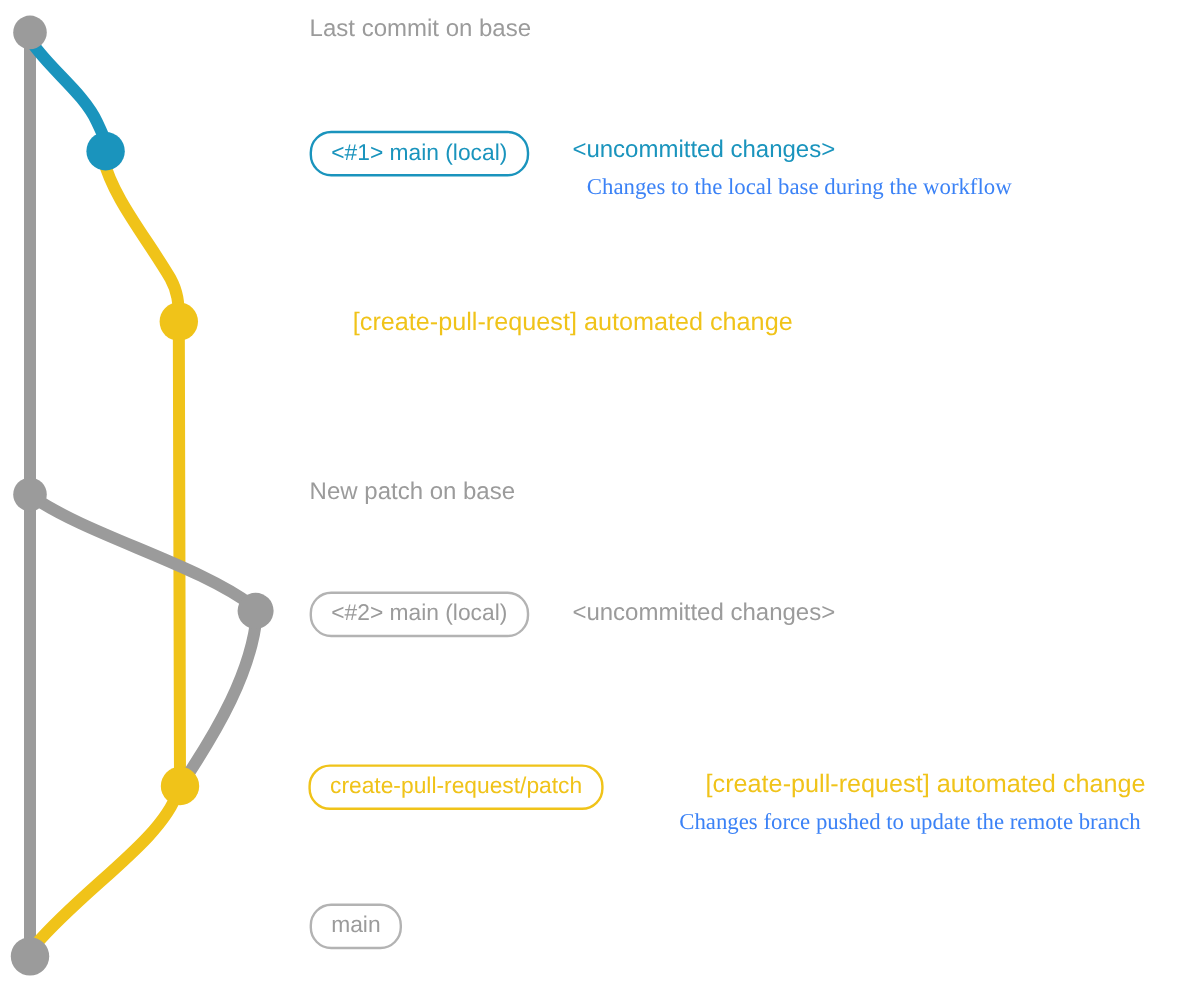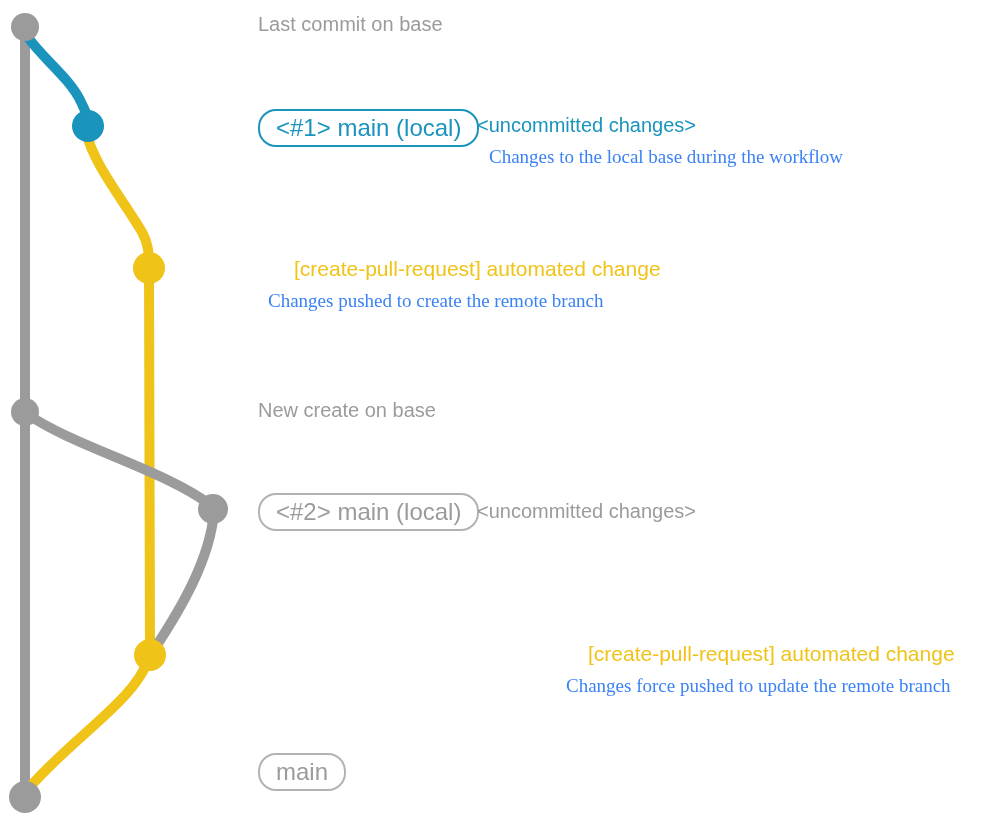--- a/index.html
+++ b/index.html
@@ -21,21 +21,21 @@
   .c-gray{color:#9b9b9b;}
   .c-blue{color:#1a94bd;}
   .c-yellow{color:#f0c319;margin-left:36px;}
   .big{font-size:21px;}
   .badge{
     position:absolute;
     display:inline-block;
     border:2px solid;
     border-radius:18px;
     padding:5px 16px 6px 16px;
-    font-size:24px;
+    font-size:19px;
     line-height:23px;
     background:#ffffff;
     white-space:nowrap;
   }
   .badge.b-blue{border-color:#1a94bd;color:#1a94bd;}
   .badge.b-gray{border-color:#b3b3b3;color:#9b9b9b;}
   .badge.b-yellow{border-color:#f0c319;color:#f0c319;}
 </style>
 </head>
 <body>
@@ -67,25 +67,25 @@
     <circle cx="25" cy="797" r="16" fill="#9b9b9b"></circle>
   </svg>
 
   <div class="lbl sans c-gray" style="left:258px;top:13px">Last commit on base</div>
 
   <div class="badge b-blue" style="left:258px;top:109px">&lt;#1&gt; main (local)</div>
   <div class="lbl sans c-blue" style="left:477px;top:114px">&lt;uncommitted changes&gt;</div>
   <div class="lbl serif" style="left:489px;top:146px">Changes to the local base during the workflow</div>
 
   <div class="lbl sans big c-yellow" style="left:258px;top:257px">[create-pull-request] automated change</div>
-  <div class="lbl serif" style="left:268px;top:290px">Changes pushed to create the remote branch</div>
 
-  <div class="lbl sans c-gray" style="left:258px;top:399px">New create on base</div>
+  <div class="lbl sans c-gray" style="left:258px;top:399px">New patch on base</div>
 
   <div class="badge b-gray" style="left:258px;top:493px">&lt;#2&gt; main (local)</div>
   <div class="lbl sans c-gray" style="left:477px;top:500px">&lt;uncommitted changes&gt;</div>
 
+  <div class="badge b-yellow" style="left:257px;top:637px">create-pull-request/patch</div>
   <div class="lbl sans big c-yellow" style="left:552px;top:642px">[create-pull-request] automated change</div>
   <div class="lbl serif" style="left:566px;top:675px">Changes force pushed to update the remote branch</div>
 
   <div class="badge b-gray" style="left:258px;top:753px">main</div>
 
 </div>
 
 </body></html>

